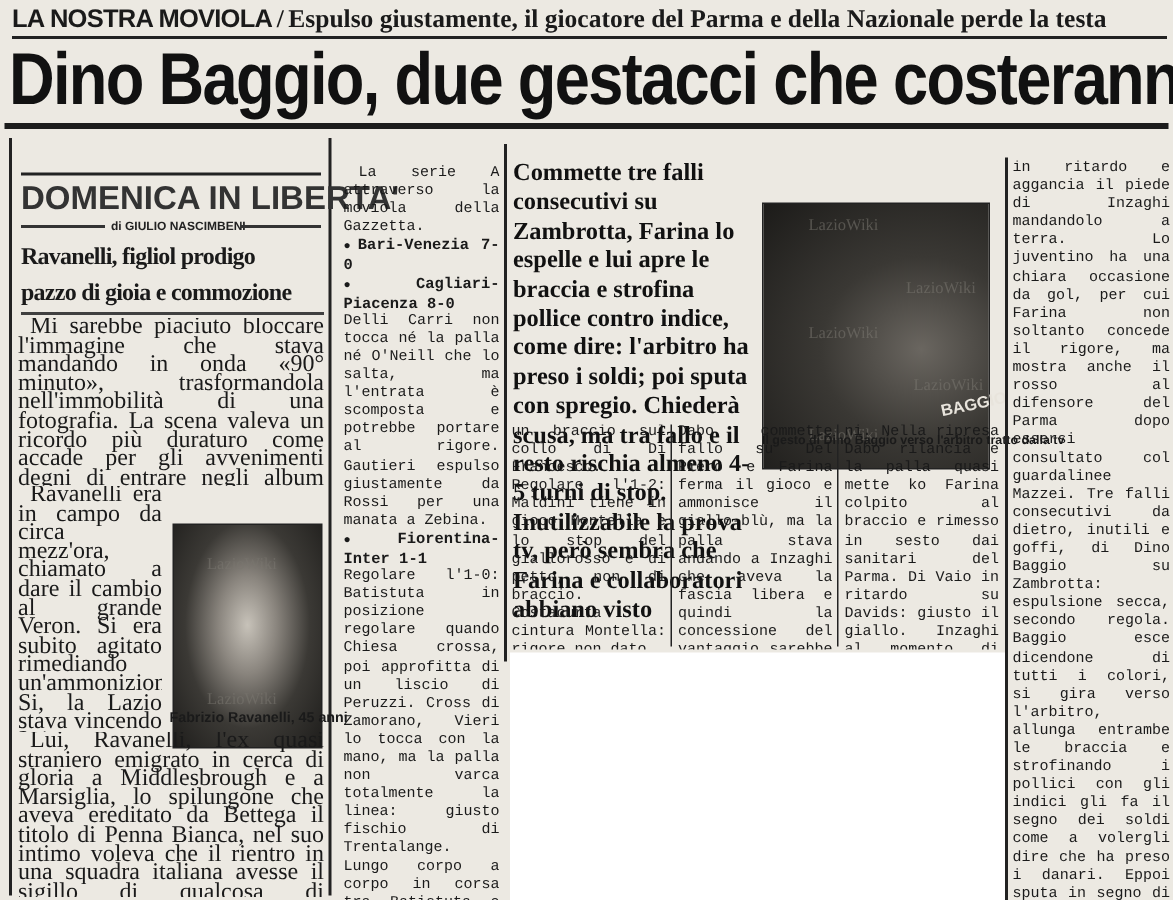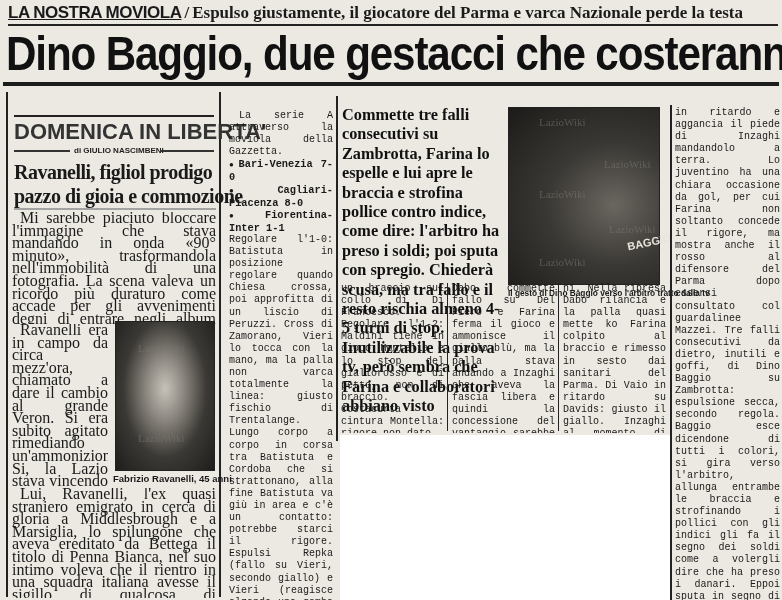--- a/index.html
+++ b/index.html
@@ -7,21 +7,21 @@
       width:782px; height:600px; overflow:hidden; position:relative;
       background:#ece9e2; color:#1a1a1a;
       font-family:"Liberation Serif", "DejaVu Serif", serif;
     }
     .abs { position:absolute; }
     .kicker {
       left:8px; top:2px; width:770px; height:22px; white-space:nowrap;
       border-bottom:2px solid #222;
       font-size:17px; line-height:22px;
     }
-    .kicker .label { font-family:"Liberation Sans", sans-serif; font-weight:bold; letter-spacing:-0.5px; text-decoration:underline; }
+    .kicker .label { font-family:"Liberation Sans", sans-serif; font-weight:bold; letter-spacing:-0.5px; }
     .kicker .slash { font-weight:bold; margin:0 3px; }
     .kicker .dek { font-weight:bold; }
     .headline {
       left:6px; top:28px; width:776px; height:50px; white-space:nowrap;
       font-family:"Liberation Sans", sans-serif; font-weight:bold;
       font-size:49px; line-height:50px; letter-spacing:-1.3px;
       transform:scaleX(0.86); transform-origin:left top; color:#111;
     }
     .rule-top { left:3px; top:82px; width:776px; height:4px; background:#1c1c1c; }
 
@@ -37,30 +37,31 @@
     }
     .byline-wrap { left:14px; top:145px; width:200px; height:12px; }
     .byline-wrap .line { position:absolute; top:5px; height:2px; background:#333; }
     .byline {
       position:absolute; left:60px; width:82px; top:0; text-align:center;
       font-family:"Liberation Sans", sans-serif; font-weight:bold;
       font-size:8px; line-height:12px; color:#222; white-space:nowrap;
     }
     .subhead {
       left:14px; top:160px; width:202px; height:48px;
-      font-weight:bold; font-size:20px; line-height:24px; letter-spacing:-0.5px;
-      border-bottom:2px solid #a3a3a3; white-space:nowrap;
+      font-weight:bold; font-size:16px; line-height:24px; letter-spacing:-0.5px;
+      border-bottom:2px solid #404040; white-space:nowrap;
     }
     .body-l {
       font-size:16px; line-height:12.6px; text-align:justify;
     }
     .body-l p { margin:0; text-indent:8px; }
     .photo {
       background:radial-gradient(ellipse at 50% 45%, #c7c2b9 0%, #8a857e 28%, #3b3935 60%, #1e1d1b 100%);
       border:1px solid #222;
+      margin-top:28px;
     }
     .caption {
       font-family:"Liberation Sans", sans-serif; font-weight:bold; font-size:9.5px; line-height:12px; white-space:nowrap;
     }
 
     
     .mov { font-size:10px; line-height:12.1px; text-align:justify;font-family:Liberation Mono, monospace; }
     .mov .intro { text-indent:10px; margin:0; }
     .mov h4 { margin:0; font-size:10.3px; font-weight:bold; }
     .mov h4::before { content:"\25CF"; font-size:8px; margin-right:3px; }
@@ -71,21 +72,21 @@
       font-weight:bold; font-size:16.3px; line-height:19.4px; color:#111;
     }
     .wm { position:absolute; color:#7a7770; font-size:11px; font-family:"Liberation Serif", serif; opacity:0.55; }
 
     .blank { left:340px; top:435px; width:332px; height:165px; background:#ffffff; }
   </style>
 </head>
 <body>
 
 <div class="abs kicker">
-  <span class="label">LA NOSTRA MOVIOLA</span><span class="slash">/</span><span class="dek">Espulso giustamente, il giocatore del Parma e varca Nazionale perde la testa</span>
+  <span class="label">LA NOSTRA MOVIOLA</span><span class="slash">/</span><span class="dek">Espulso giustamente, il giocatore del Parma e della Nazionale perde la testa</span>
 </div>
 
 <div class="abs headline">Dino Baggio, due gestacci che costeranno cari</div>
 <div class="abs rule-top"></div>
 
 <div class="abs box"></div>
 <div class="abs col-rule" style="left:219px; top:92px; height:505px;"></div>
 
 <div class="abs rubric">DOMENICA IN LIBERTA'</div>
 <div class="abs byline-wrap">
@@ -117,20 +118,21 @@
 
 <div class="abs body-l" style="left:12px; top:488px; width:204px; height:110px; overflow:hidden;">
   <p>Lui, Ravanelli, l'ex quasi straniero emigrato in cerca di gloria a Middlesbrough e a Marsiglia, lo spilungone che aveva ereditato da Bettega il titolo di Penna Bianca, nel suo intimo voleva che il rientro in una squadra italiana avesse il sigillo di qualcosa di memorabile. Ci ha provato, ha scartato, si è trovato il pallone sul destro che non è il suo piede e ha tirato franando in avanti, sbilanciato e felice mentre seguiva con l'occhio la traiettoria del suo gol.</p>
 
 </div>
 
 <div class="abs mov" style="left:229px; top:110px; width:104px; height:490px; overflow:hidden;">
   <p class="intro">La serie A attraverso la moviola della Gazzetta.</p>
   <h4>Bari-Venezia 7-0</h4>
   <h4>Cagliari-Piacenza 8-0</h4>
+  <p>Delli Carri non tocca né la palla né O'Neill che lo salta, ma l'entrata è scomposta e potrebbe portare al rigore. Gautieri espulso giustamente da Rossi per una manata a Zebina.</p>
   <h4>Fiorentina-Inter 1-1</h4>
   <p>Regolare l'1-0: Batistuta in posizione regolare quando Chiesa crossa, poi approfitta di un liscio di Peruzzi. Cross di Zamorano, Vieri lo tocca con la mano, ma la palla non varca totalmente la linea: giusto fischio di Trentalange. Lungo corpo a corpo in corsa tra Batistuta e Cordoba che si strattonano, alla fine Batistuta va giù in area e c'è un contatto: potrebbe starci il rigore. Espulsi Repka (fallo su Vieri, secondo giallo) e Vieri (reagisce alzando una gamba per colpire, anche se non ci riesce, e urlando verso l'avversario). Regolare il 2-1: Georgatos che sale dal palo tiene in gioco Adani e Batistuta.</p>
 
 </div>
 <div class="abs col-rule" style="left:336px; top:96px; height:345px;"></div>
 
 <div class="abs lead">Commette tre falli consecutivi su Zambrotta, Farina lo espelle e lui apre le braccia e strofina pollice contro indice, come dire: l'arbitro ha preso i soldi; poi sputa con spregio. Chiederà scusa, ma tra fallo e il resto rischia almeno 4-5 turni di stop. Inutilizzabile la prova tv, però sembra che Farina e collaboratori abbiano visto</div>
 
 <div class="abs photo" style="left:508px; top:107px; width:150px; height:176px; background:radial-gradient(ellipse at 70% 55%, #6a6660 0%, #3a3834 45%, #1c1b19 100%);">
   <span class="wm" style="left:30px; top:8px;">LazioWiki</span>

